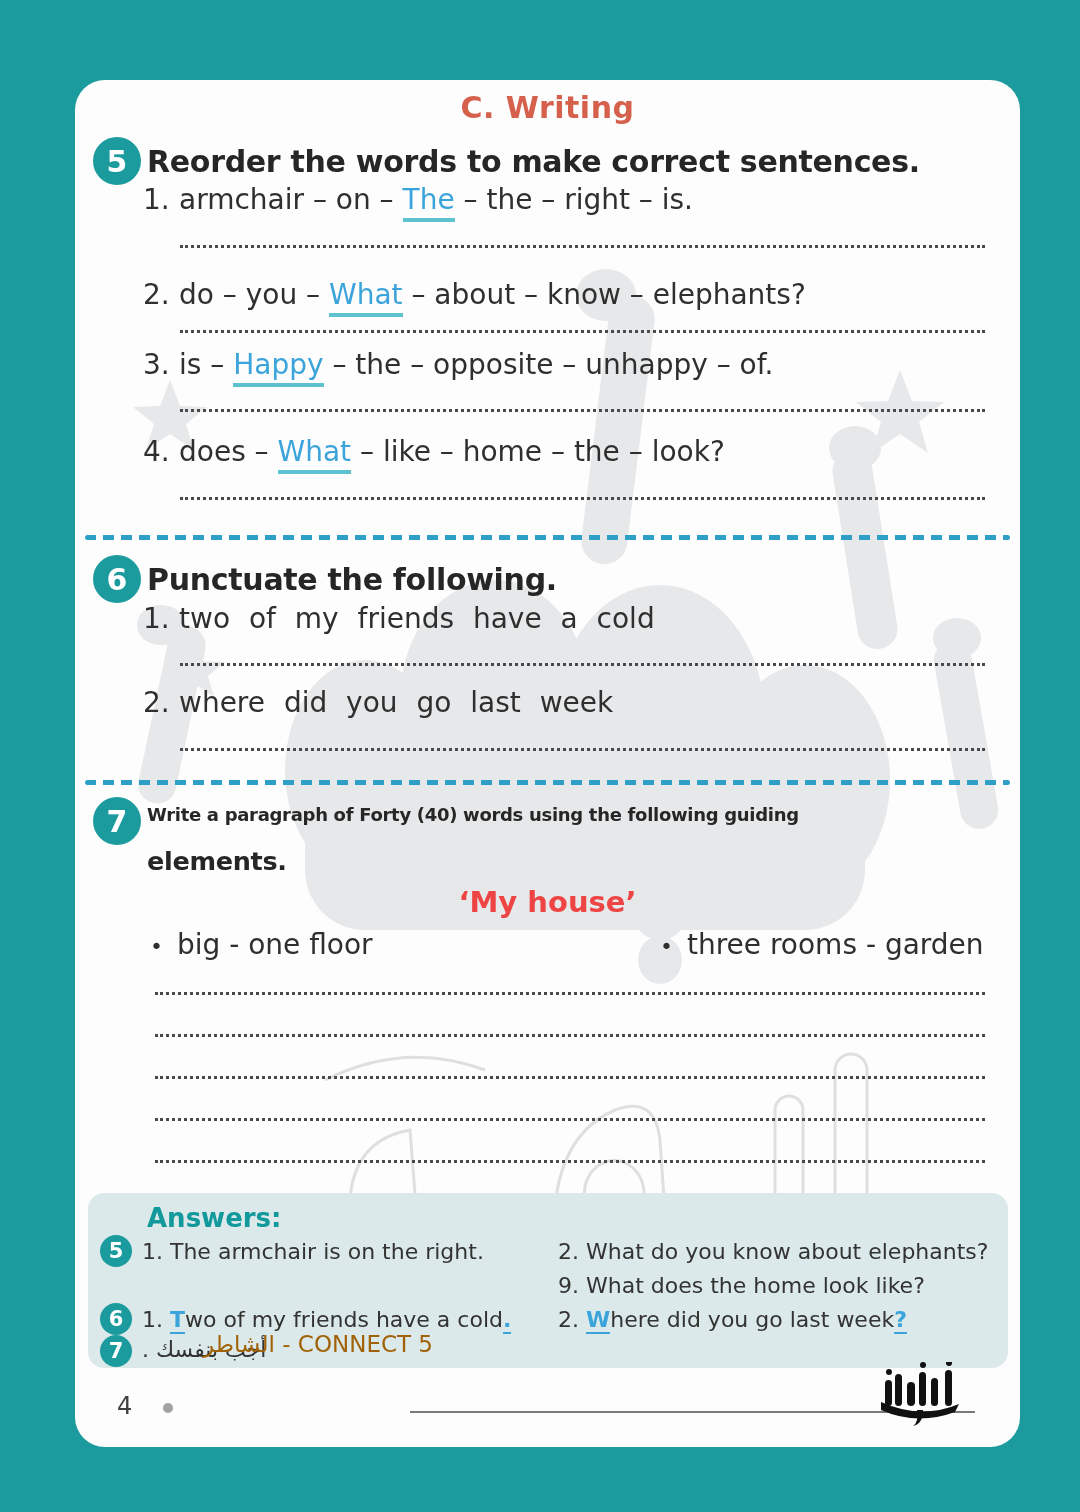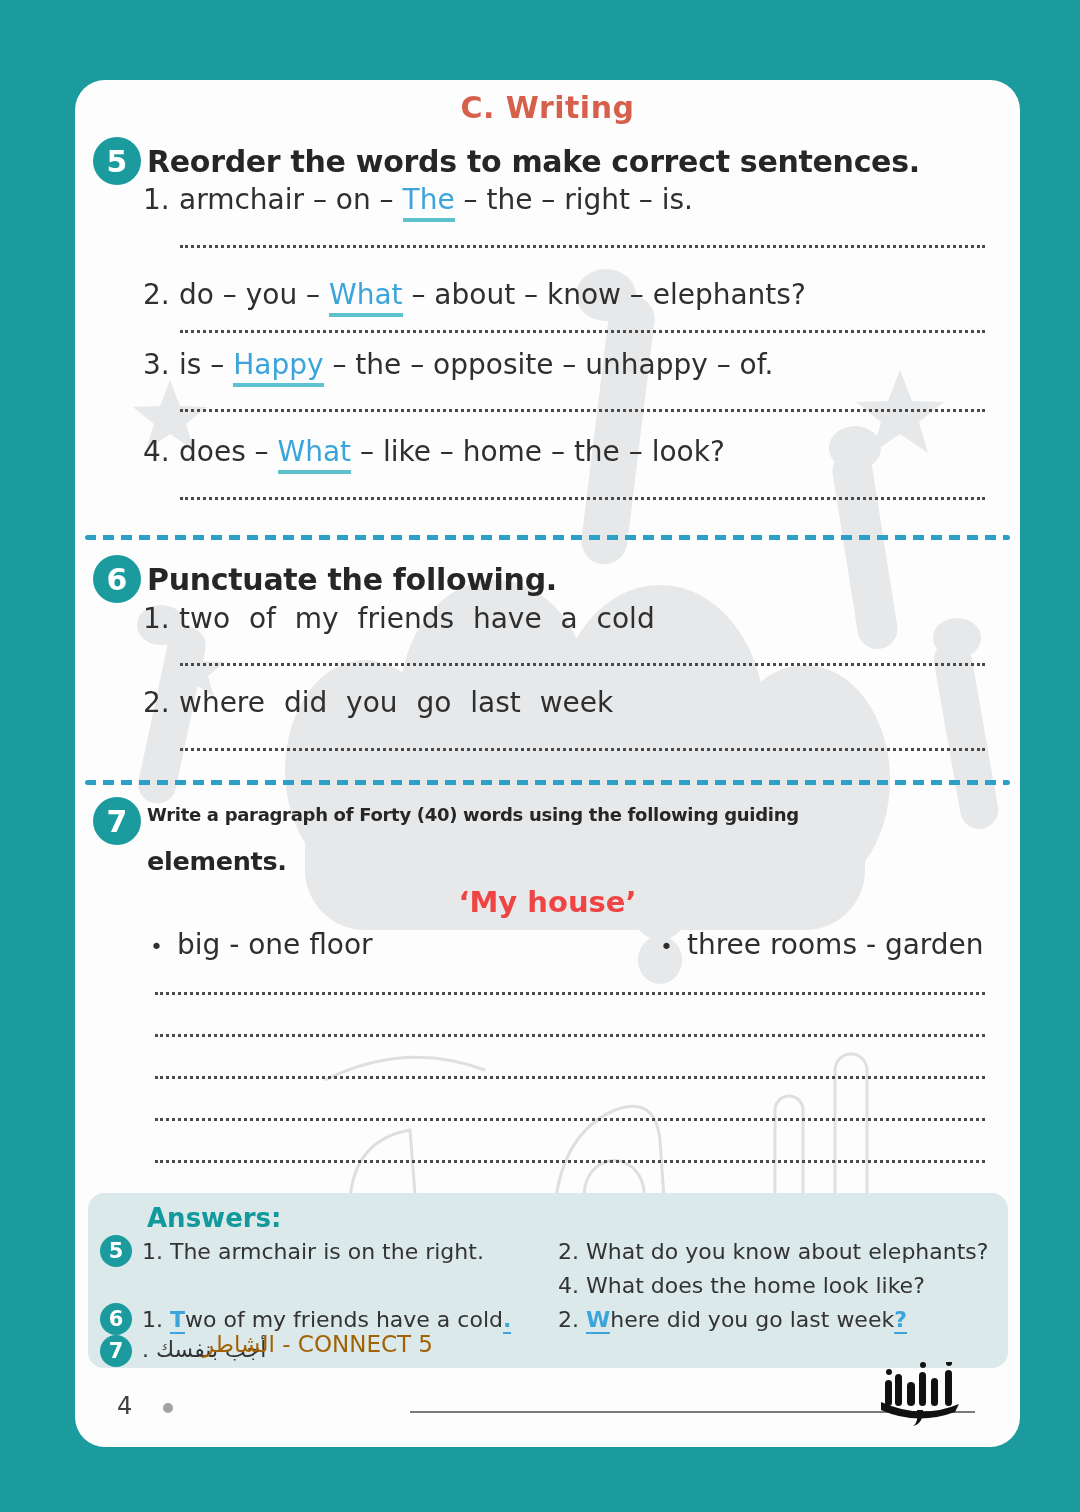--- a/index.html
+++ b/index.html
@@ -154,21 +154,21 @@
 
     <div class="answers-box">
       <div class="answers-title">Answers:</div>
 
       <div class="abadge" style="top:42px;">
           <span>5</span>
         </div>
       <div class="acell" style="left:54px;top:46px;">1. The armchair is on the right.</div>
       <div class="acell" style="left:470px;top:46px;">2. What do you know about elephants?</div>
 
-      <div class="acell" style="left:470px;top:80px;">4. What does the home look like?</div>
+      <div class="acell" style="left:470px;top:80px;">9. What does the home look like?</div>
 
       <div class="abadge" style="top:110px;">
           <span>6</span>
         </div>
       <div class="acell" style="left:54px;top:114px;"><span>1. </span><span class="ahl">T</span><span>wo of my friends have a cold</span><span class="ahl">.</span></div>
       <div class="acell" style="left:470px;top:114px;"><span>2. </span><span class="ahl">W</span><span>here did you go last week</span><span class="ahl">?</span></div>
 
       <div class="abadge" style="top:142px;">
           <span>7</span>
         </div>

